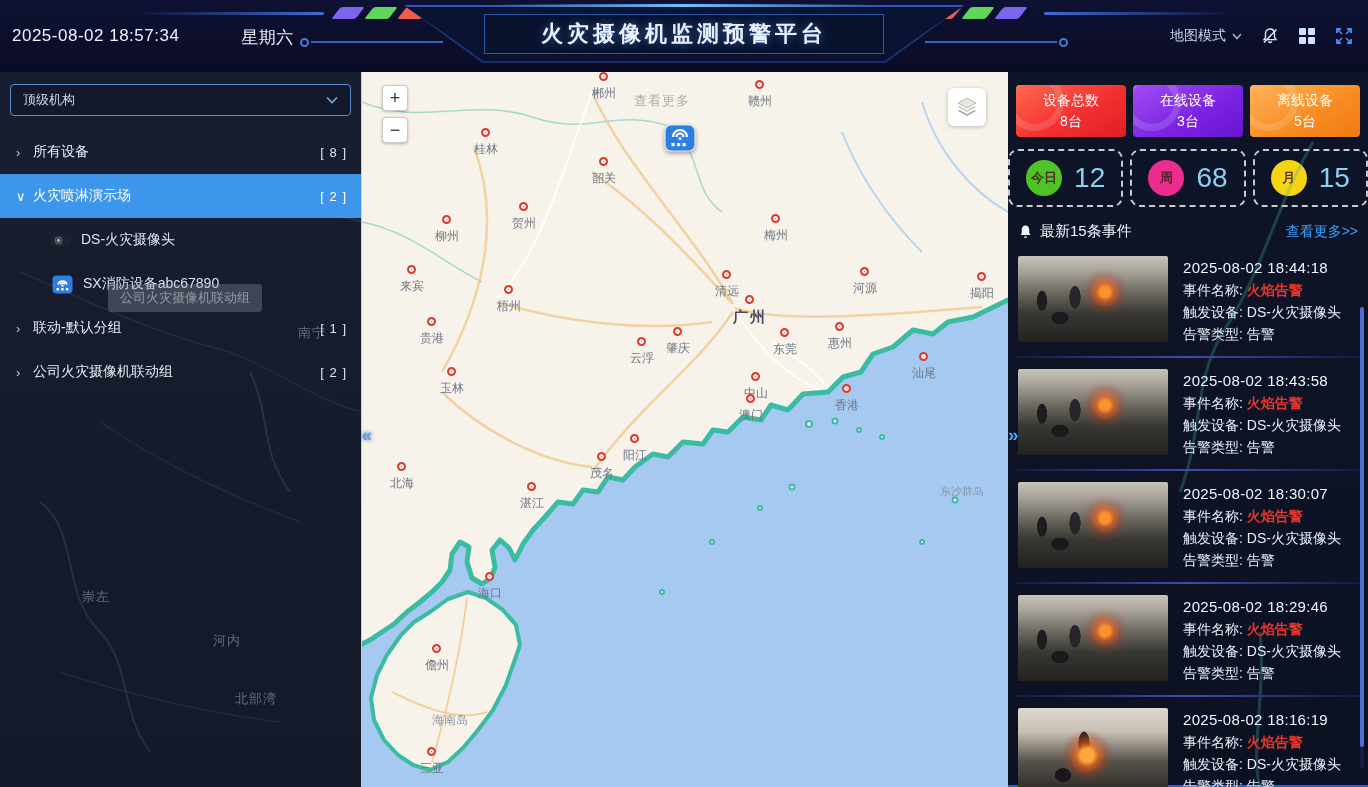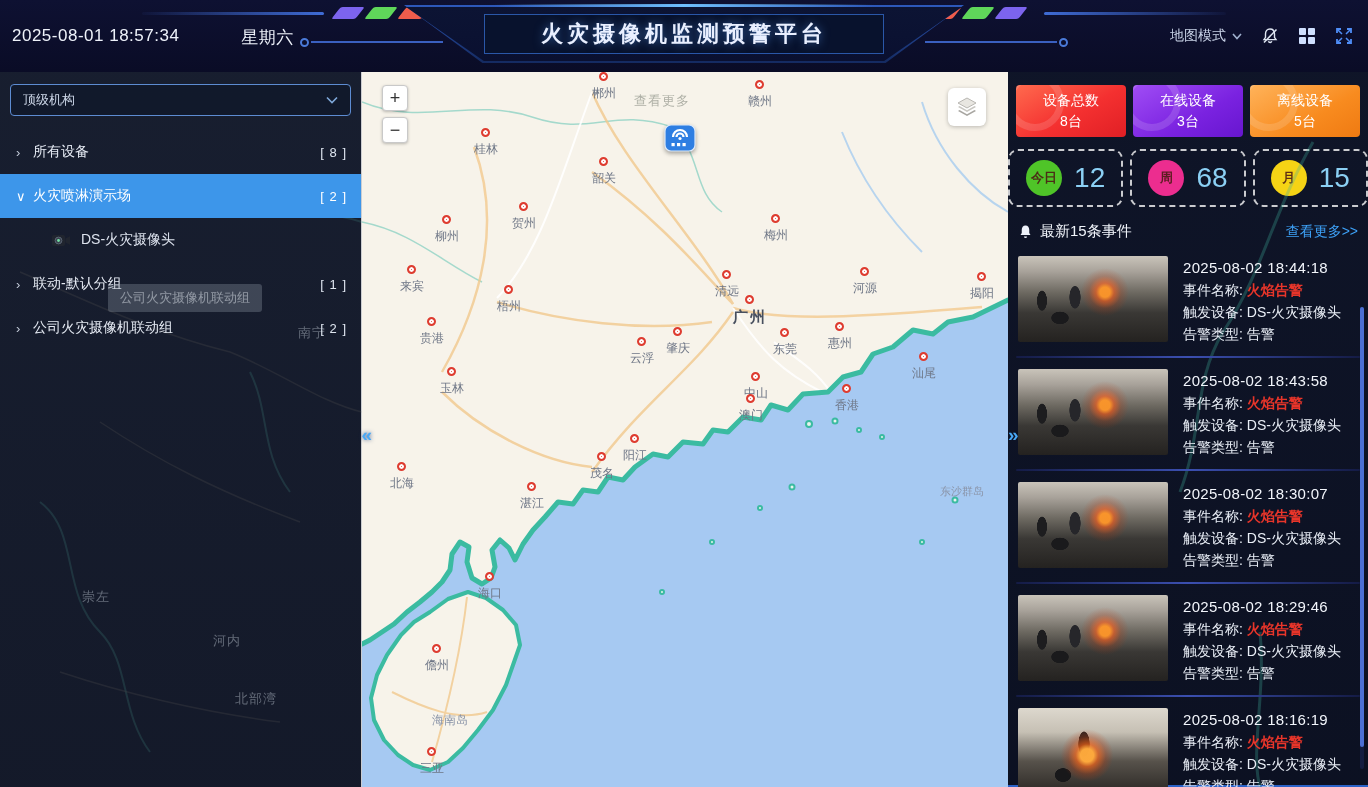--- a/index.html
+++ b/index.html
@@ -108,21 +108,21 @@
   .ename { color:#e8352a; font-weight:600; }
   .edivider { height:2px; margin:2px 2px; background:linear-gradient(90deg,#141b45,#3b4fb0 50%,#141b45); border-radius:1px; }
   .scroll-track { position:absolute; right:4px; top:235px; width:4px; height:462px; background:rgba(22,32,72,.8); border-radius:2px; }
   .scroll-thumb { position:absolute; left:0; top:0; width:4px; height:440px; background:#4b6fd4; border-radius:2px; cursor:grab; }
 </style>
 </head>
 <body>
 
 <div class="header">
   <div class="hdr-left">
-    <span>2025-08-01 18:57:34</span>
+    <span>2025-08-02 18:57:34</span>
     <span>星期六</span>
   </div>
   <div class="deco-line l"></div>
   <div class="deco-line r"></div>
   <div class="slashes l">
     <span class="sl-purple"></span>
       <span class="sl-green"></span>
       <span class="sl-red"></span>
   </div>
   <div class="slashes r">
@@ -320,20 +320,34 @@
           <span class="ticon">
             <svg width="19" height="15" viewBox="0 0 19 15">
               <rect x="0" y="2" width="13" height="11" rx="2" fill="#20252f"></rect>
               <circle cx="6.5" cy="7.5" r="3.4" fill="#39414d" stroke="#5a6473" stroke-width="1"></circle>
               <circle cx="6.5" cy="7.5" r="1.4" fill="#74e2a6"></circle>
               <path d="M13.5 5.5 L18 3.2 V11.8 L13.5 9.5 Z" fill="#20252f"></path>
             </svg>
           </span>
           <span class="tlabel">DS-火灾摄像头</span>
         </div>
+        <div class="trow child">
+          <span class="ticon">
+            <svg width="21" height="19" viewBox="0 0 21 19">
+              <rect x="0.5" y="0.5" width="20" height="18" rx="4" fill="#2e7ee2"></rect>
+              <path d="M6 9.5 A 4.7 4.7 0 0 1 15 9.5" fill="none" stroke="#fff" stroke-width="1.7"></path>
+              <path d="M8.3 9.5 A 2.4 2.4 0 0 1 12.8 9.5" fill="none" stroke="#fff" stroke-width="1.7"></path>
+              <circle cx="10.5" cy="10.6" r="1.2" fill="#fff"></circle>
+              <rect x="4.5" y="13" width="2.4" height="2.4" fill="#fff"></rect>
+              <rect x="9.2" y="13" width="2.4" height="2.4" fill="#fff"></rect>
+              <rect x="13.9" y="13" width="2.4" height="2.4" fill="#fff"></rect>
+            </svg>
+          </span>
+          <span class="tlabel">SX消防设备abc67890</span>
+        </div>
         <div class="trow">
           <span class="arrow">›</span>
           <span class="tlabel">联动-默认分组</span>
           <span class="tcount">[ 1 ]</span>
         </div>
         <div class="trow">
           <span class="arrow">›</span>
           <span class="tlabel">公司火灾摄像机联动组</span>
           <span class="tcount">[ 2 ]</span>
         </div>

